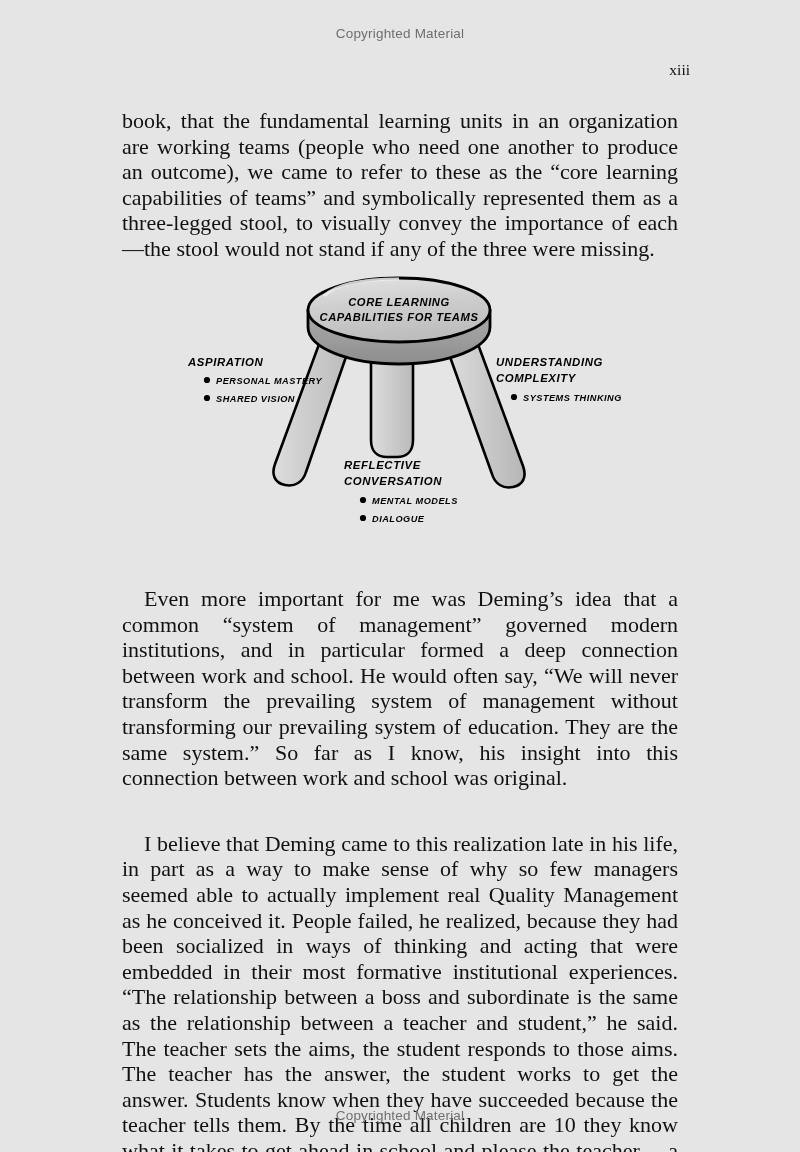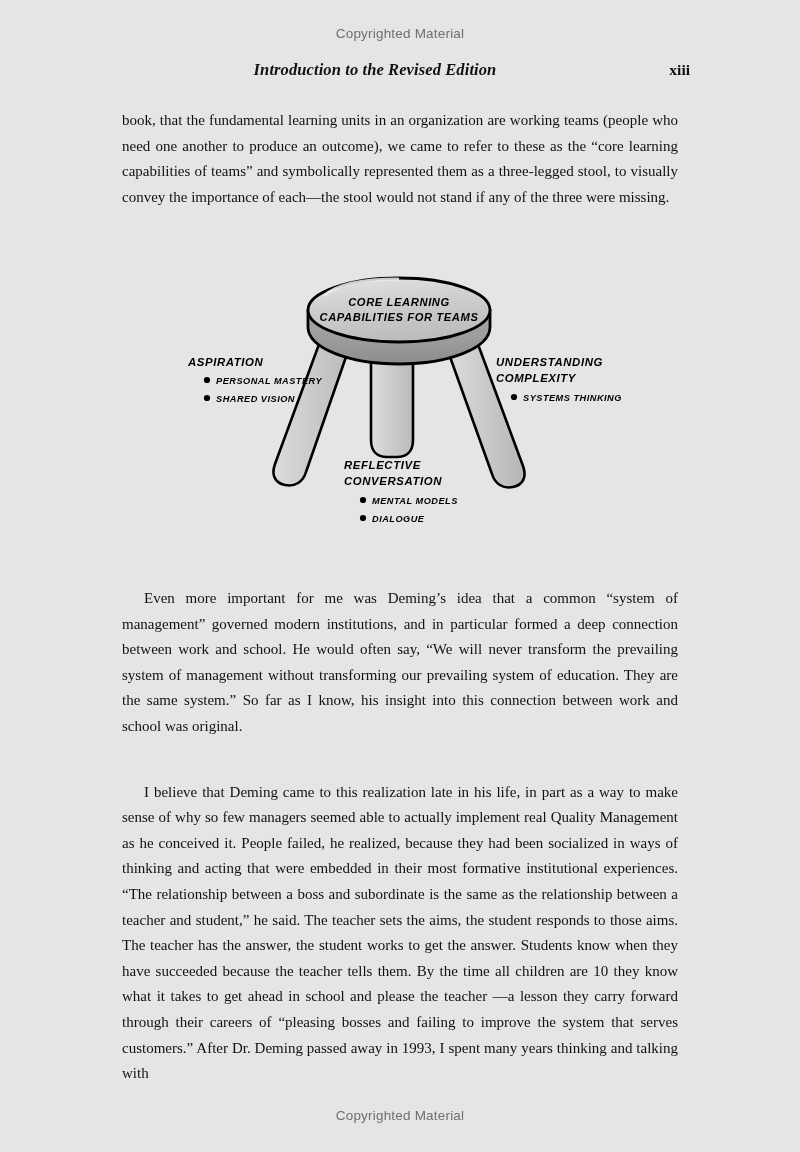--- a/index.html
+++ b/index.html
@@ -55,26 +55,26 @@
     font-style: italic;
     font-weight: bold;
     font-size: 16.5px;
     letter-spacing: 0.1px;
   }
   .running-head .rh-folio {
     position: absolute;
     right: 0;
     top: 1px;
     font-size: 15.5px;
-    font-weight: 700;
+    font-weight: 400;
     margin-left: 40px;
   }
   p.para {
     margin: 0;
-    font-size: 15px;
+    font-size: 22px;
     line-height: 25.6px;
     text-align: justify;
     text-justify: inter-word;
     hyphens: none;
   }
   p.indent { text-indent: 22px; margin-top: 40px; }
 
   .block-a { position: absolute; top: 108px; left: 122px; width: 556px; }
   .block-b { position: absolute; top: 546px; left: 122px; width: 556px; }
 
@@ -112,21 +112,20 @@
   }
 </style>
 </head>
 <body>
 
 <div class="page">
 
   <div class="copyright-top">Copyrighted Material</div>
 
   <div class="running-head">
-    <div class="rh-title">Introduction to the Revised Edition</div>
     <div class="rh-folio">xiii</div>
   </div>
 
   <div class="block-a">
     <p class="para">book, that the fundamental learning units in an organization are working teams (people who need one another to produce an outcome), we came to refer to these as the “core learning capabilities of teams” and symbolically represented them as a three-legged stool, to visually convey the importance of each—the stool would not stand if any of the three were missing.</p>
   </div>
 
   <div class="figure">
     <svg width="556" height="262" viewBox="0 0 556 262" xmlns="http://www.w3.org/2000/svg">
 

